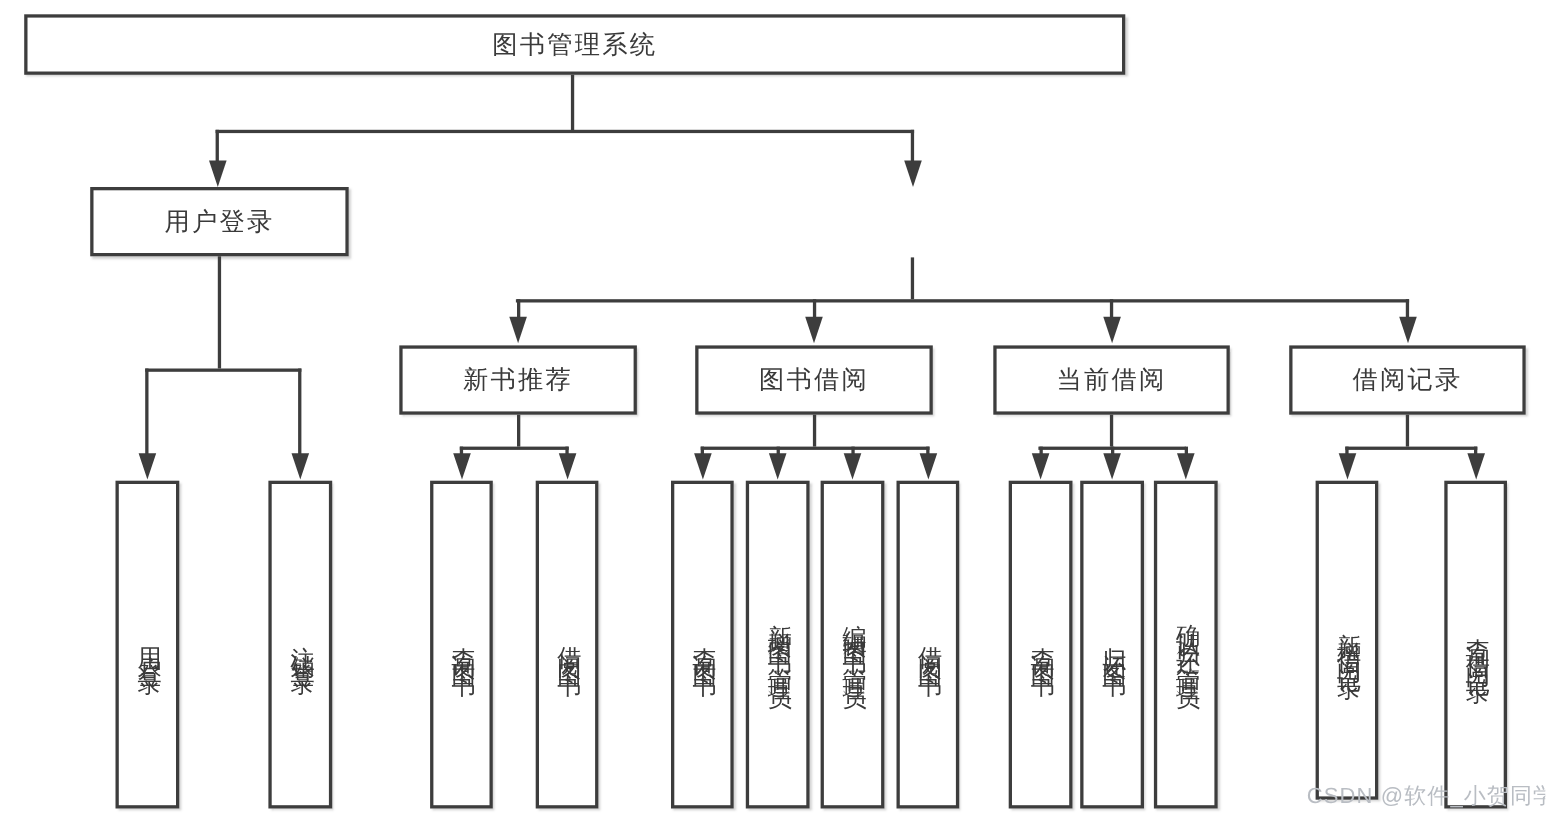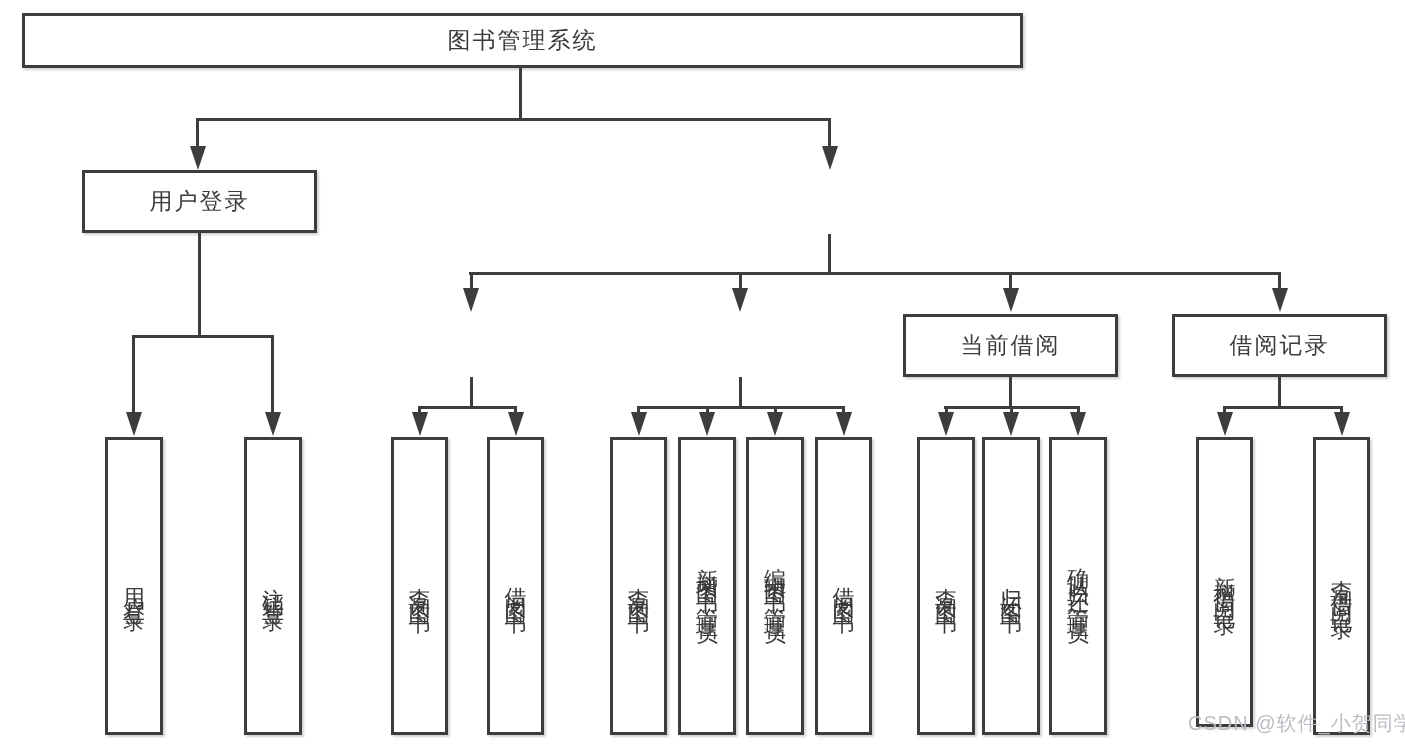--- a/index.html
+++ b/index.html
@@ -4,20 +4,21 @@
 <style>
   html,body{margin:0;padding:0;background:#ffffff;}
   body{font-family:"Liberation Sans", sans-serif;}
   .canvas{position:relative;width:1405px;height:747px;background:#ffffff;overflow:hidden;}
 
   .box{
     position:absolute;box-sizing:border-box;
     border:3px solid #3d3d3d;background:#ffffff;
     display:flex;align-items:center;justify-content:center;
     box-shadow:2px 2px 2px rgba(130,130,130,0.35);
+    font-family:Liberation Mono, monospace;
   }
   .box .lbl{
     font-size:23px;color:#3a3a3a;letter-spacing:2px;white-space:nowrap;
   }
   .leaf .lbl{
     writing-mode:vertical-rl;text-orientation:mixed;
     font-size:22px;letter-spacing:8px;line-height:1;color:#3a3a3a;white-space:nowrap;
   }
 
   .hline,.vline{position:absolute;background:#3d3d3d;}
@@ -64,20 +65,26 @@
   <div class="hline" style="left:469px;top:272px;width:812px;"></div>
   <div class="vline" style="left:470px;top:272px;height:18px;"></div>
   <div class="arrow" style="left:463px;top:288px;"></div>
   <div class="vline" style="left:739px;top:272px;height:18px;"></div>
   <div class="arrow" style="left:732px;top:288px;"></div>
   <div class="vline" style="left:1009px;top:272px;height:18px;"></div>
   <div class="arrow" style="left:1003px;top:288px;"></div>
   <div class="vline" style="left:1278px;top:272px;height:18px;"></div>
   <div class="arrow" style="left:1272px;top:288px;"></div>
 
+  <div class="box" style="left:363px;top:314px;width:216px;height:63px;">
+    <span class="lbl">新书推荐</span>
+  </div>
+  <div class="box" style="left:632px;top:314px;width:216px;height:63px;">
+    <span class="lbl">图书借阅</span>
+  </div>
   <div class="box" style="left:903px;top:314px;width:215px;height:63px;align-items:center;">
     <span class="lbl">当前借阅</span>
   </div>
   <div class="box" style="left:1172px;top:314px;width:215px;height:63px;">
     <span class="lbl">借阅记录</span>
   </div>
 
   <div class="vline" style="left:470px;top:377px;height:29px;"></div>
   <div class="hline" style="left:418px;top:406px;width:99px;"></div>
   <div class="vline" style="left:418px;top:406px;height:8px;"></div>

